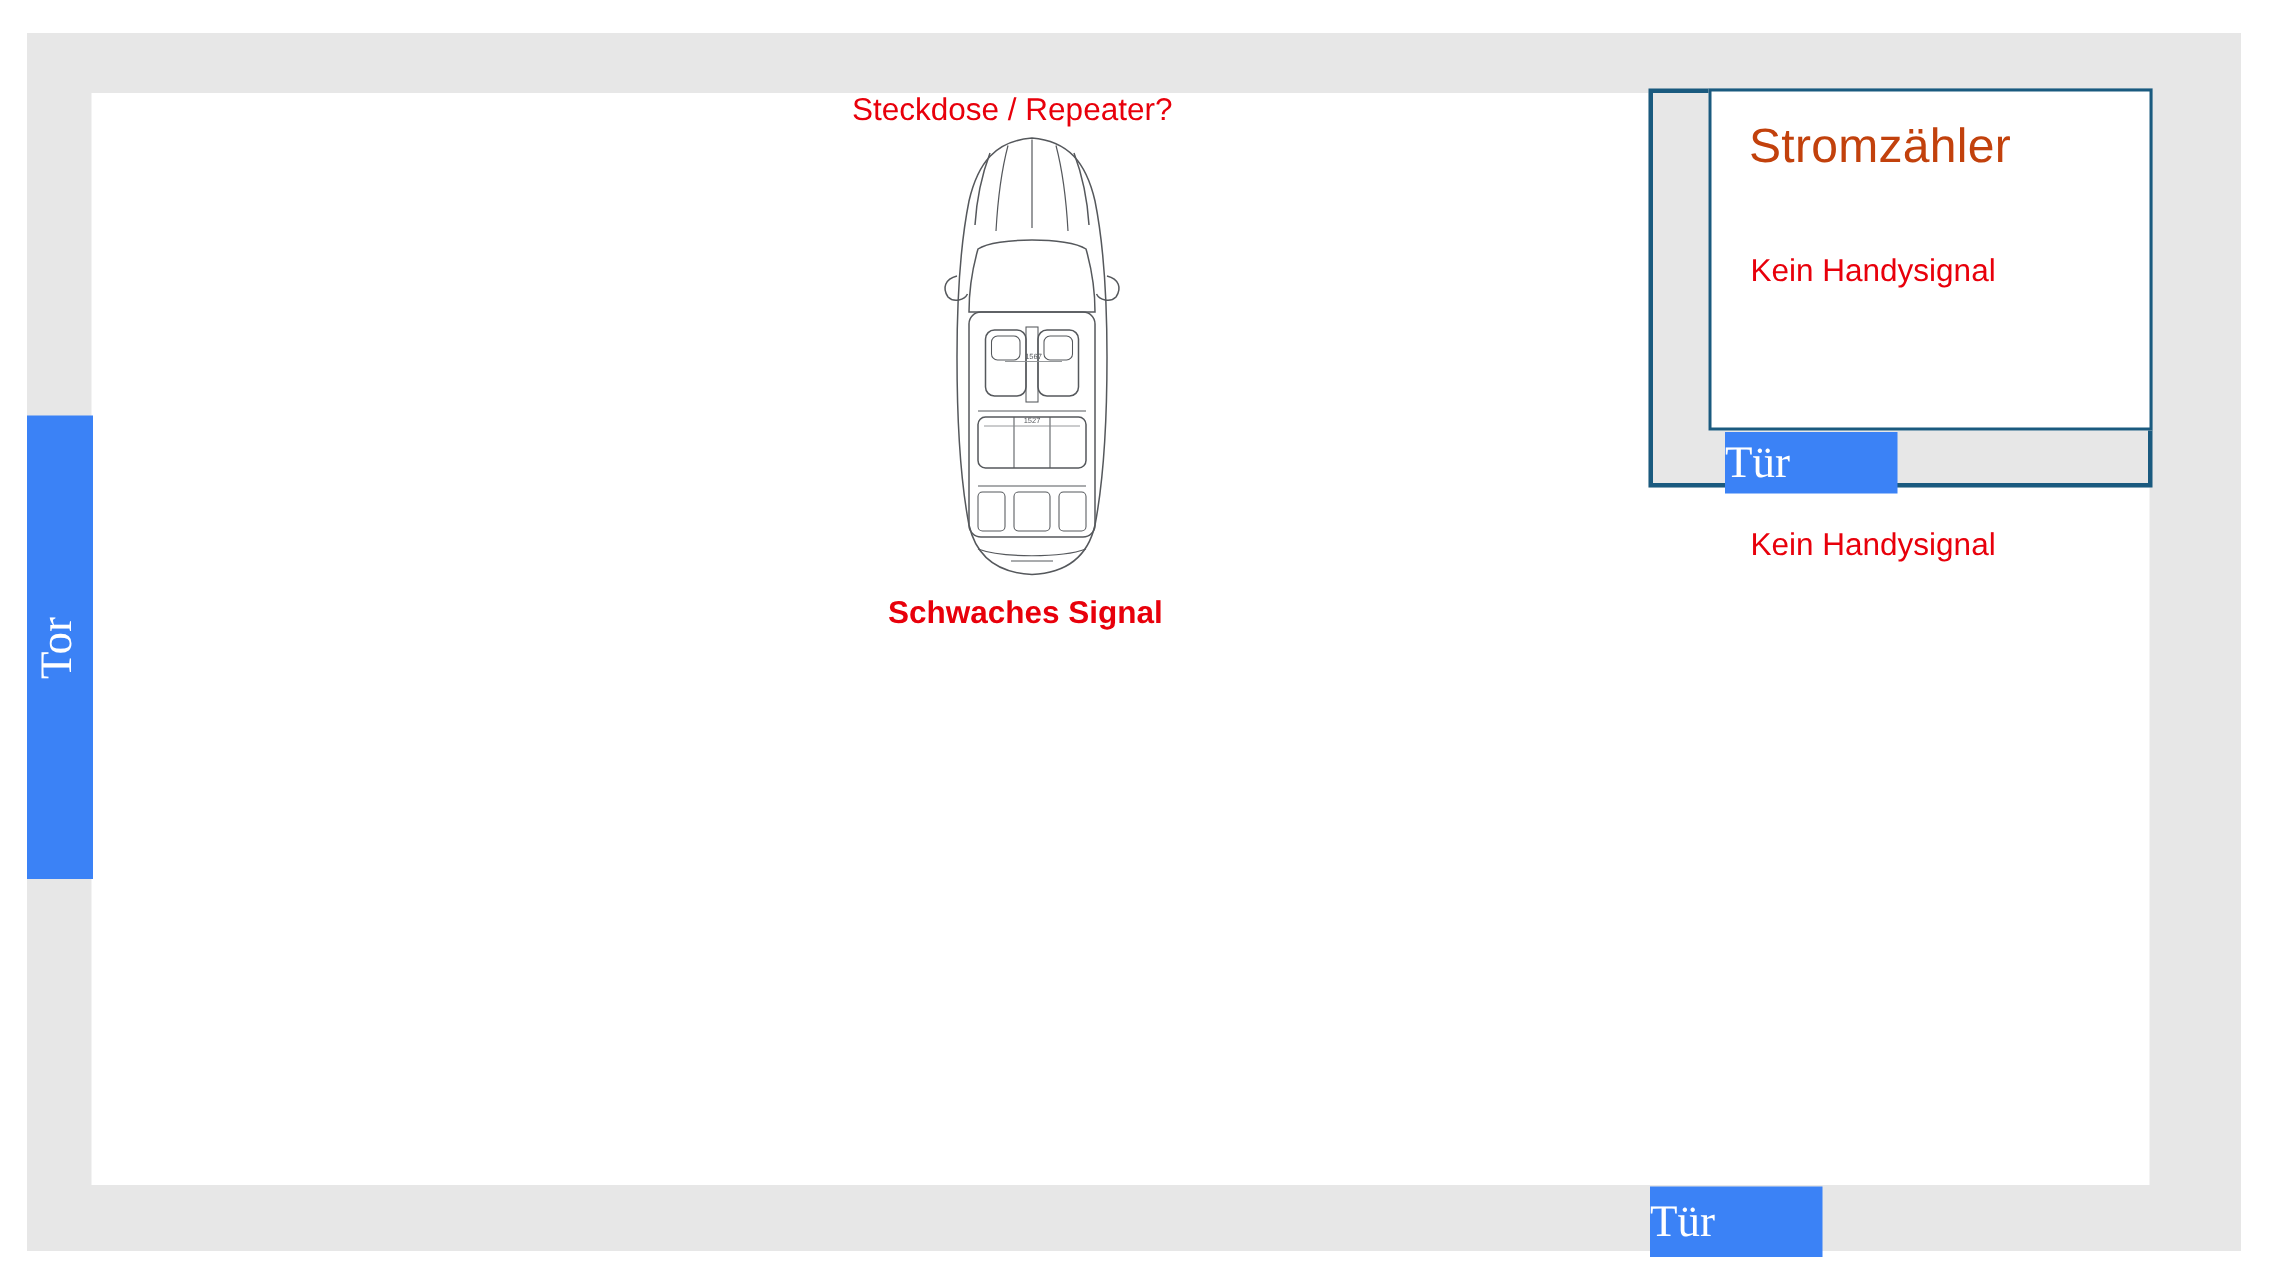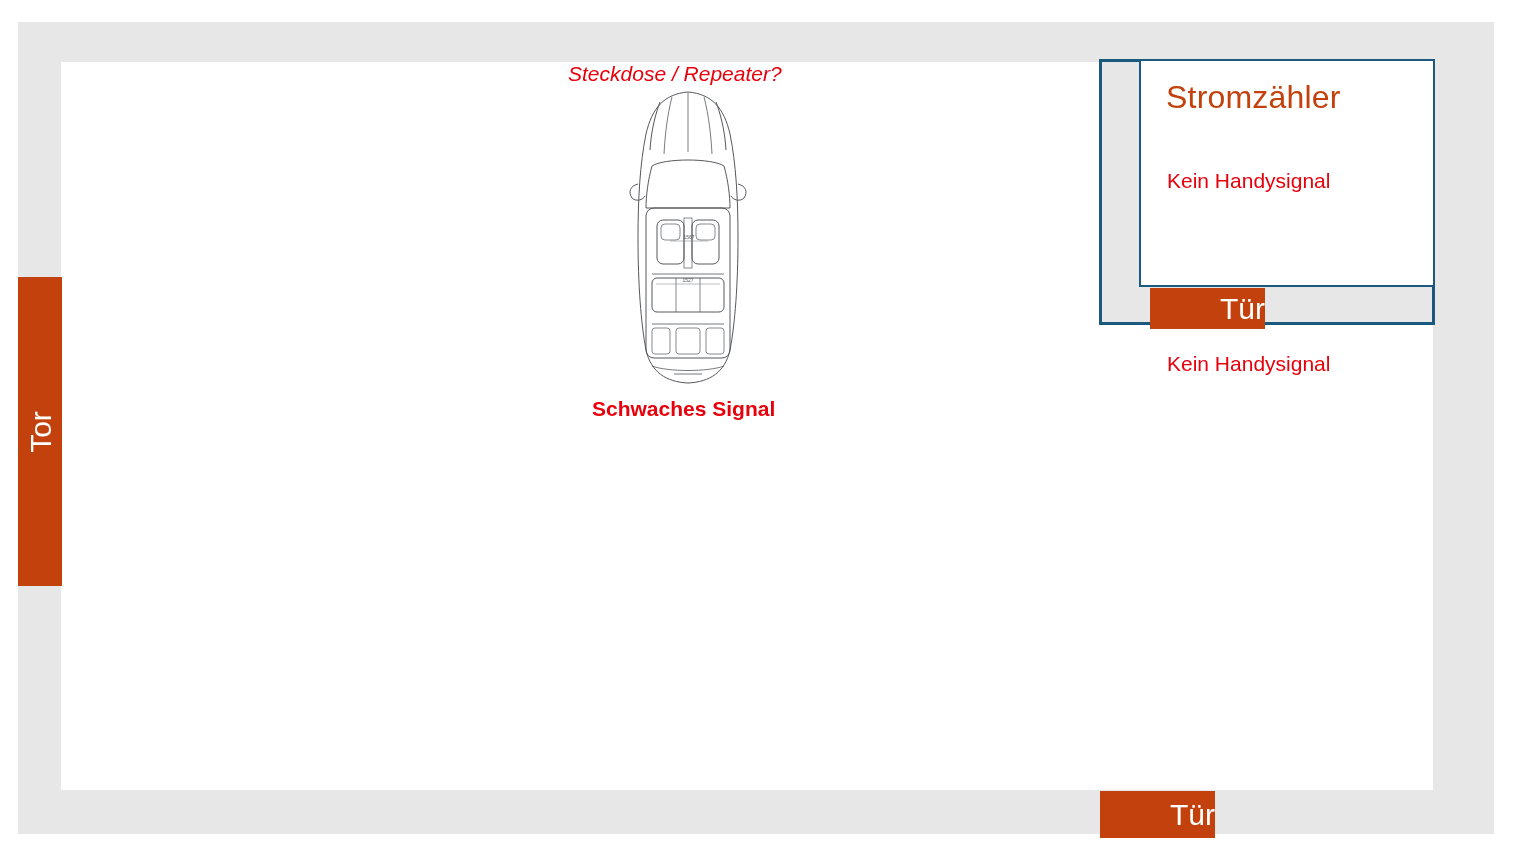--- a/index.html
+++ b/index.html
@@ -66,21 +66,20 @@
   }
   .label-dark {
     position: absolute;
     color: #1c1c1c;
     white-space: nowrap;
   }
 
   #label-steckdose {
     left: 568px;
     top: 62px;
-    font-style: italic;
   }
   #label-schwaches-signal {
     left: 592px;
     top: 397px;
     font-weight: bold;
   }
   #label-kein-handysignal-inner {
     left: 1167px;
     top: 169px;
   }
@@ -92,26 +91,27 @@
     left: 1166px;
     top: 79px;
     font-size: 32px;
     color: #c2410c;
     letter-spacing: 0.2px;
   }
 
   
   .door-block {
     position: absolute;
-    background: #c2410c;
+    background: #3b82f6;
     color: #ffffff;
     display: flex;
     align-items: center;
-    justify-content: flex-end;
+    justify-content: flex-start;
     font-size: 30px;
+    font-family: Liberation Serif, serif;
   }
   #door-tuer-meter {
     left: 1150px;
     top: 288px;
     width: 115px;
     height: 41px;
   }
   #door-tuer-bottom {
     left: 1100px;
     top: 791px;

